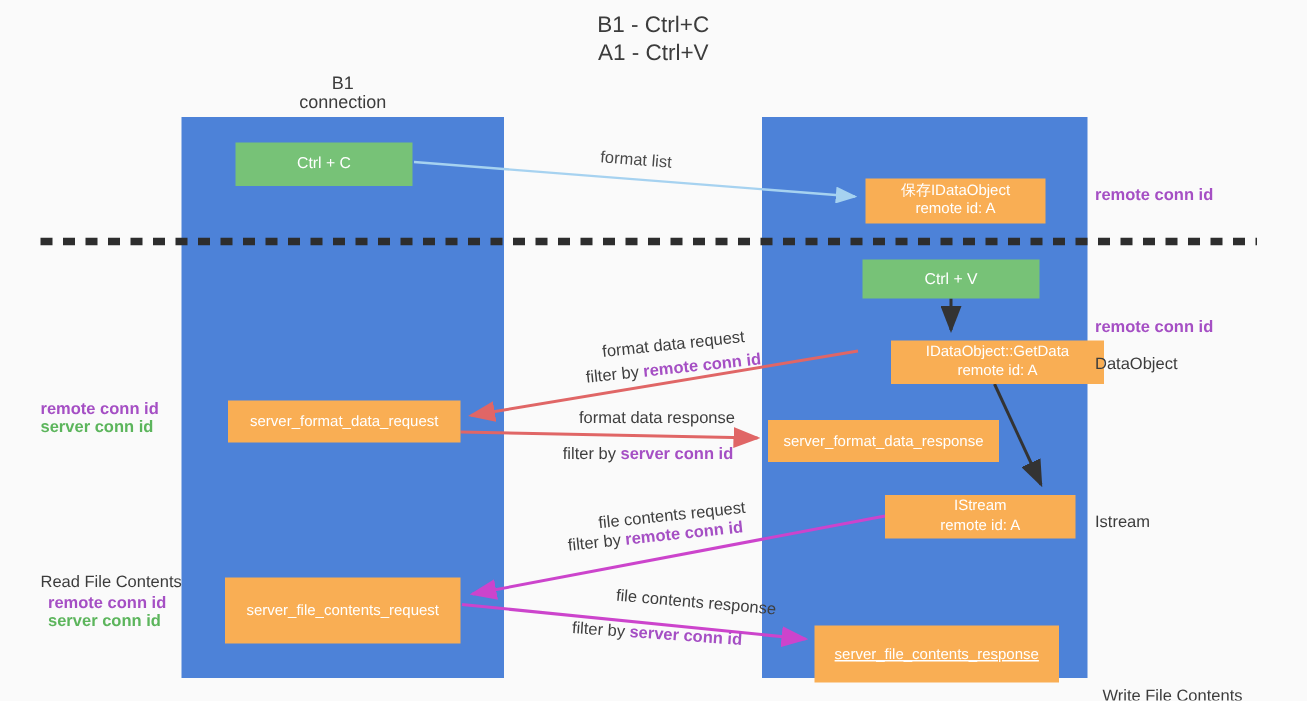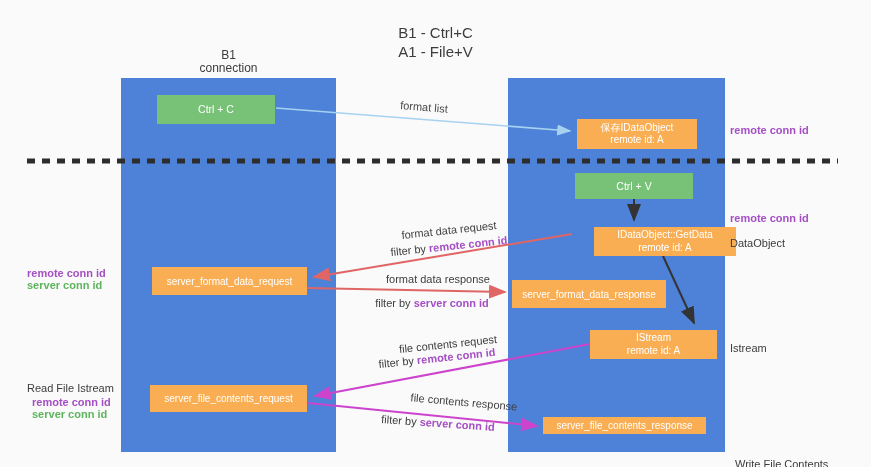--- a/index.html
+++ b/index.html
@@ -1,19 +1,19 @@
 <!DOCTYPE html>
 <html><head>
 <meta charset="utf-8">
 <style>
   html,body{margin:0;padding:0;}
   body{background:#fafafa;font-family:"Liberation Sans",sans-serif;}
   .stage{position:relative;width:871px;height:467px;background:#fafafa;overflow:hidden;}
   .abs{position:absolute;}
-  .title{top:7px;left:0;width:871px;text-align:center;font-size:15px;line-height:19px;color:#3c3c3c;margin-top:16px;}
+  .title{top:7px;left:0;width:871px;text-align:center;font-size:15px;line-height:19px;color:#3c3c3c;}
   .colheader{top:49px;text-align:center;font-size:12px;line-height:13px;color:#3c3c3c;}
   .column{top:78px;height:374px;background:#4d82d8;}
   .nodebox{display:flex;flex-direction:column;align-items:center;justify-content:center;
            color:#ffffff;text-align:center;font-size:10.5px;line-height:13px;z-index:3;}
   .orange{background:#f9ae54;}
   .green{background:#77c277;}
   .twoline{font-size:10px;line-height:12.5px;}
   .flow-label{white-space:nowrap;font-size:11px;color:#3e3e3e;transform:translate(-50%,-50%);z-index:4;}
   .side-label{white-space:nowrap;font-size:11px;color:#3c3c3c;line-height:12px;z-index:4;}
   .purple{color:#a54fc4;font-weight:bold;}
@@ -21,21 +21,21 @@
   .filter-by{margin-right:3px;}
   svg.overlay{position:absolute;left:0;top:0;z-index:2;pointer-events:none;}
 </style>
 </head>
 <body>
 
 <div class="stage">
 
   <div class="abs title">
     <div>B1 - Ctrl+C</div>
-    <div>A1 - File+V</div>
+    <div>A1 - Ctrl+V</div>
   </div>
 
   <div class="abs colheader" style="left:121px;width:215px;">
     <div>B1</div>
     <div>connection</div>
   </div>
 
   <div class="abs column" style="left:121px;width:215px;"></div>
   <div class="abs column" style="left:508px;width:217px;"></div>
 
@@ -93,25 +93,25 @@
 
   <div class="abs nodebox orange" style="left:512px;top:280px;width:154px;height:28px;font-size:10px;">
     <div>server_format_data_response</div>
   </div>
 
   <div class="abs nodebox orange twoline" style="left:590px;top:330px;width:127px;height:29px;">
     <div>IStream</div>
     <div>remote id: A</div>
   </div>
 
-  <div class="abs nodebox orange" style="left:150px;top:385px;width:157px;height:27px;font-size:10px;">
+  <div class="abs nodebox orange" style="left:150px;top:385px;width:157px;height:44px;font-size:10px;">
     <div>server_file_contents_request</div>
   </div>
 
-  <div class="abs nodebox orange" style="left:543px;top:417px;width:163px;height:17px;font-size:10px;">
+  <div class="abs nodebox orange" style="left:543px;top:417px;width:163px;height:38px;font-size:10px;text-decoration:underline;">
     <div>server_file_contents_response</div>
   </div>
 
   <div class="abs flow-label" style="left:424px;top:107px;transform:translate(-50%,-50%) rotate(4.5deg);color:#4a4a4a;">format list</div>
 
   <div class="abs flow-label" style="left:449px;top:230px;transform:translate(-50%,-50%) rotate(-6deg);">format data request</div>
   <div class="abs flow-label" style="left:449px;top:246px;transform:translate(-50%,-50%) rotate(-6deg);">
     <span class="filter-by">filter by</span><span class="purple">remote conn id</span>
   </div>
 
@@ -135,18 +135,18 @@
   <div class="abs side-label" style="left:730px;top:237px;">DataObject</div>
   <div class="abs side-label" style="left:730px;top:342px;">Istream</div>
   <div class="abs side-label" style="left:735px;top:424px;margin-top:34px;">Write File Contents</div>
 
   <div class="abs side-label" style="left:27px;top:267px;">
     <div class="purple">remote conn id</div>
     <div class="greentxt">server conn id</div>
   </div>
 
   <div class="abs side-label" style="left:27px;top:382px;">
-    <div>Read File Istream</div>
+    <div>Read File Contents</div>
     <div class="purple" style="margin-left:5px;margin-top:2px;">remote conn id</div>
     <div class="greentxt" style="margin-left:5px;">server conn id</div>
   </div>
 
 </div>
 
 </body></html>

